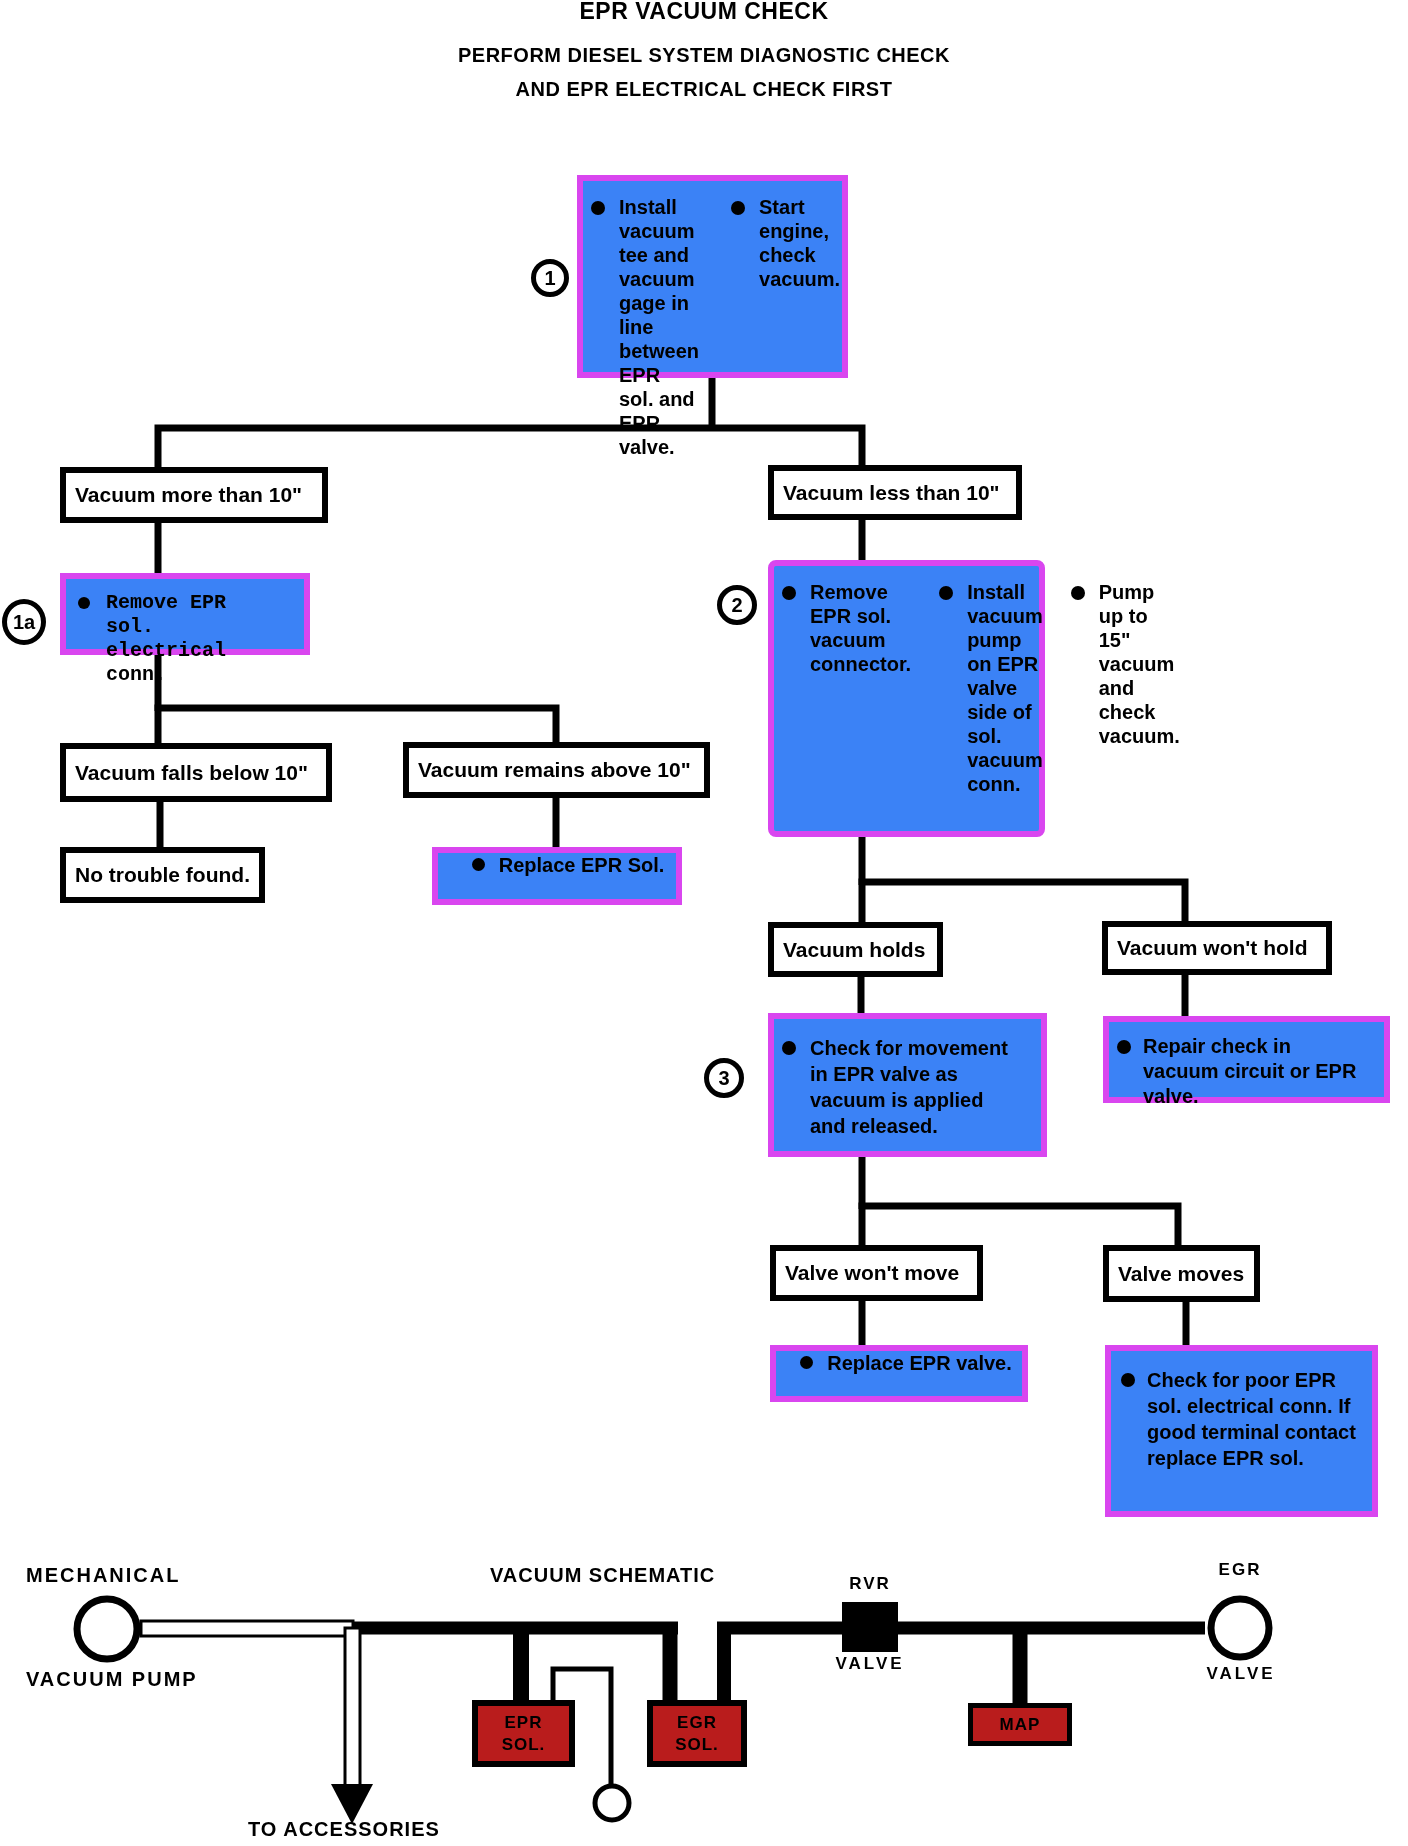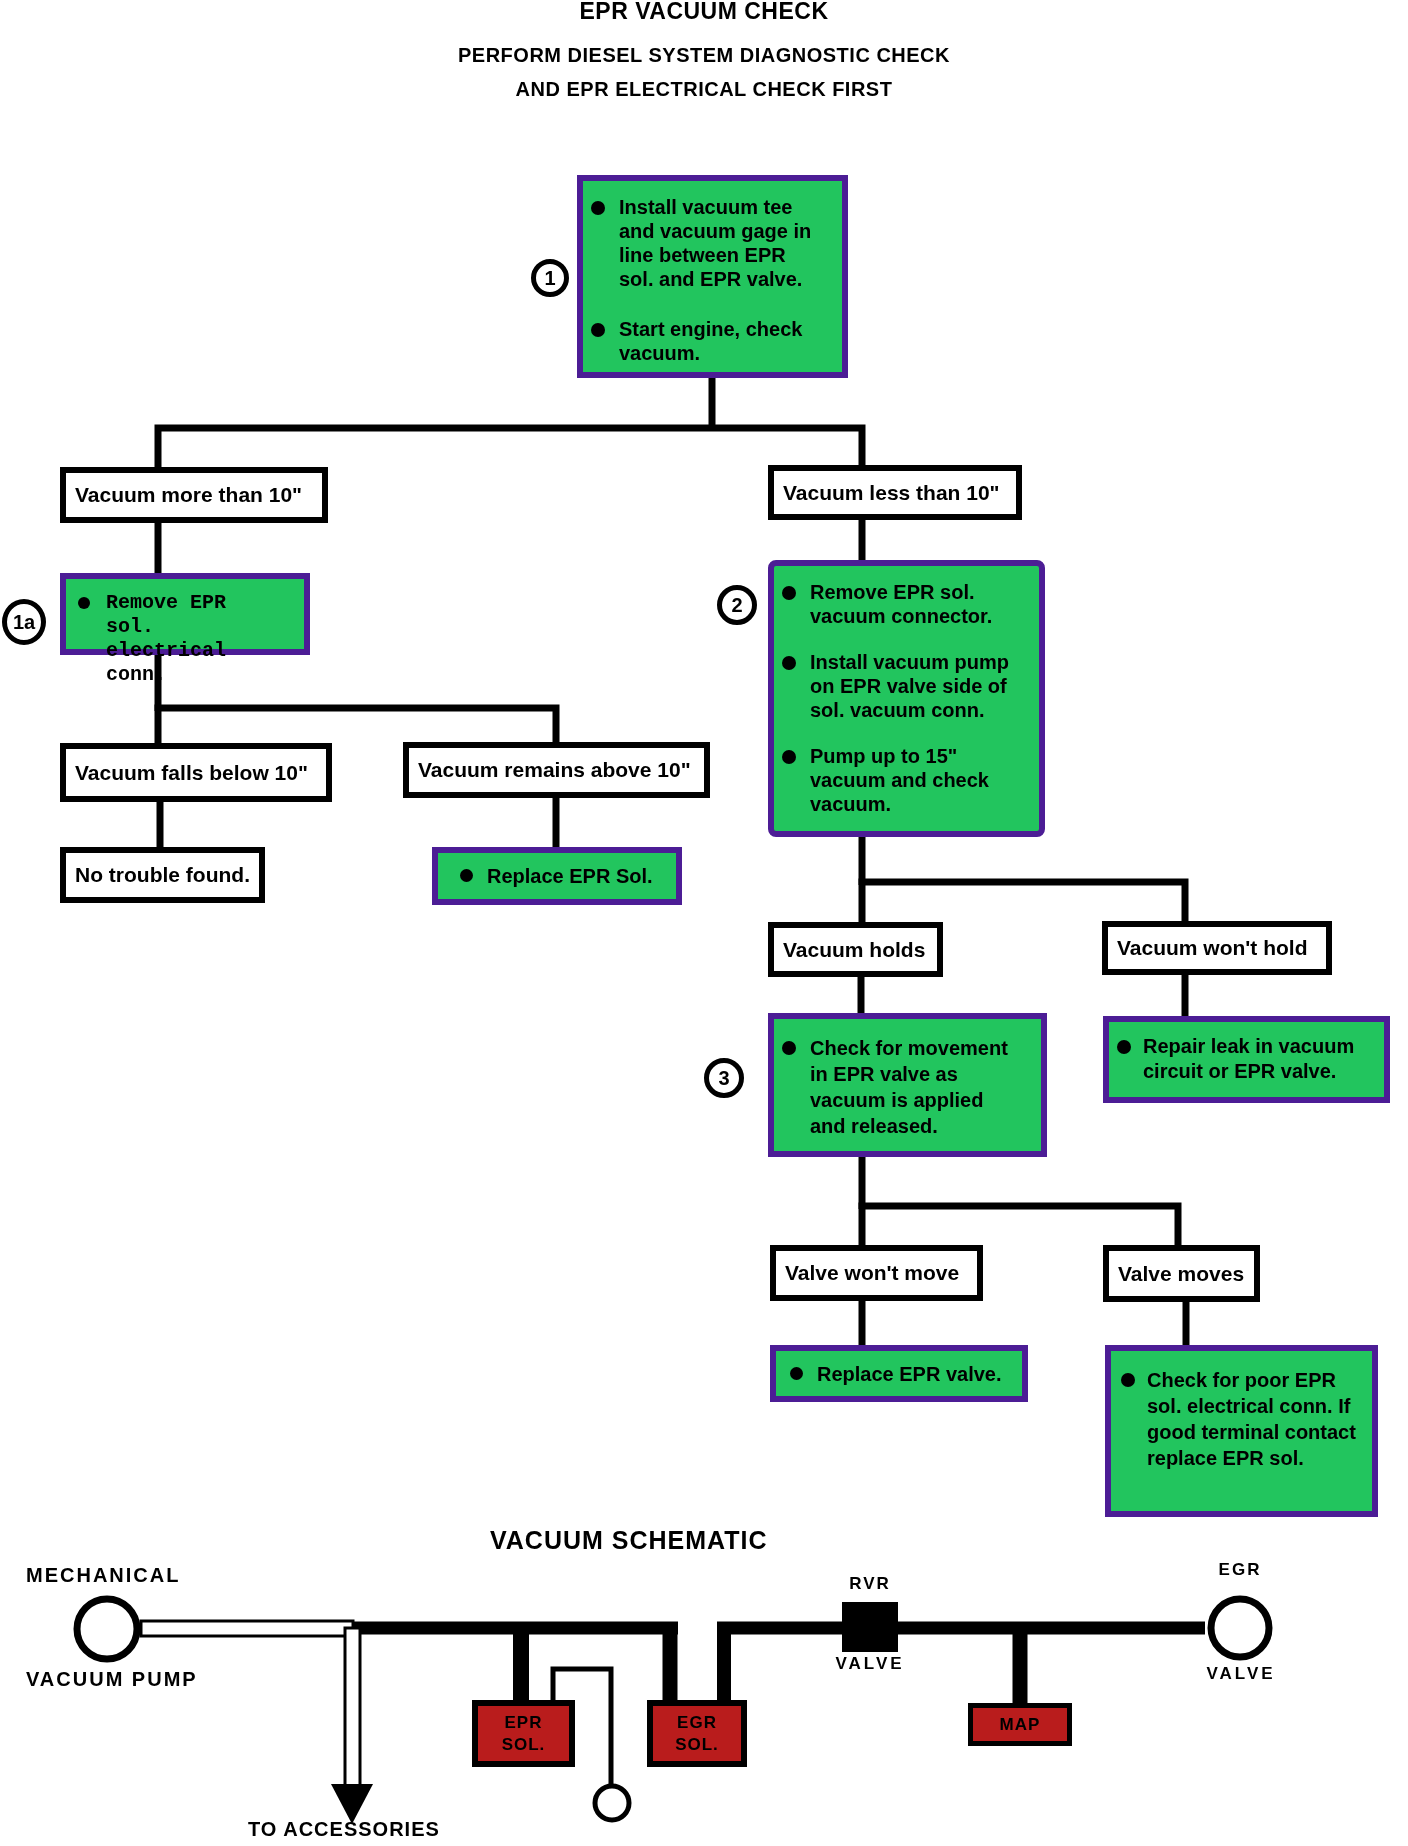--- a/index.html
+++ b/index.html
@@ -4,22 +4,22 @@
 <style>
   html,body{margin:0;padding:0;background:#fff;}
   .page{
     position:relative;width:1408px;height:1846px;background:#fff;
     font-family:"Liberation Sans","DejaVu Sans",sans-serif;
     font-weight:bold;color:#000;overflow:hidden;
   }
   .wires{position:absolute;left:0;top:0;}
   .hdr{position:absolute;left:0;width:1408px;text-align:center;letter-spacing:.5px;}
   .fbox{
-    position:absolute;background:#22c55e;border:6px solid #4c1d95;box-sizing:border-box;
-    display:flex;flex-direction:column;
+    position:absolute;background:#3b82f6;border:6px solid #d946ef;box-sizing:border-box;
+    display:flex;flex-direction:row;
   }
   .lbox{
     position:absolute;background:#fff;border:6px solid #000;box-sizing:border-box;
     display:flex;align-items:center;padding-left:9px;font-size:21px;white-space:nowrap;
   }
   .bullet-row{display:flex;align-items:flex-start;}
   .dot{
     flex:0 0 auto;width:14px;height:14px;border-radius:50%;background:#000;
     margin:6px 14px 0 6px;
   }
@@ -163,21 +163,21 @@
   <div class="fbox" style="left:768px;top:1013px;width:279px;height:144px;padding:16px 2px 0 2px;">
     <div class="bullet-row">
       <span class="dot"></span>
       <span class="btext" style="max-width:205px;line-height:26px;">Check for movement in EPR valve as vacuum is applied and released.</span>
     </div>
   </div>
 
   <div class="fbox" style="left:1103px;top:1016px;width:287px;height:87px;padding:12px 2px 0 2px;">
     <div class="bullet-row">
       <span class="dot" style="margin:6px 12px 0 6px;"></span>
-      <span class="btext" style="max-width:215px;line-height:25px;">Repair leak in vacuum circuit or EPR valve.</span>
+      <span class="btext" style="max-width:215px;line-height:25px;">Repair check in vacuum circuit or EPR valve.</span>
     </div>
   </div>
 
   <div class="lbox" style="left:770px;top:1245px;width:213px;height:56px;text-align:center;">
       <span>Valve won't move</span>
     </div>
   <div class="lbox" style="left:1103px;top:1245px;width:157px;height:57px;">
       <span>Valve moves</span>
     </div>
 
@@ -188,21 +188,21 @@
     </div>
   </div>
 
   <div class="fbox" style="left:1105px;top:1345px;width:273px;height:172px;padding:16px 2px 12px 2px;">
     <div class="bullet-row">
       <span class="dot" style="margin:6px 12px 0 8px;"></span>
       <span class="btext" style="max-width:210px;line-height:26px;">Check for poor EPR sol. electrical conn. If good terminal contact replace EPR sol.</span>
     </div>
   </div>
 
-  <div class="schlabel" style="left:490px;top:1526px;width:248px;font-size:25px;letter-spacing:1px;">VACUUM SCHEMATIC</div>
+  <div class="schlabel" style="left:490px;top:1564px;width:248px;font-size:20px;letter-spacing:1px;">VACUUM SCHEMATIC</div>
   <div class="schlabel" style="left:26px;top:1564px;font-size:20px;letter-spacing:2px;">MECHANICAL</div>
   <div class="schlabel" style="left:26px;top:1668px;font-size:20px;letter-spacing:2px;">VACUUM PUMP</div>
   <div class="schlabel" style="left:248px;top:1818px;font-size:20px;letter-spacing:1px;">TO ACCESSORIES</div>
   <div class="schlabel" style="left:838px;top:1574px;width:64px;text-align:center;font-size:17px;letter-spacing:2px;">RVR</div>
   <div class="schlabel" style="left:824px;top:1654px;width:92px;text-align:center;font-size:17px;letter-spacing:3px;">VALVE</div>
   <div class="schlabel" style="left:1206px;top:1560px;width:68px;text-align:center;font-size:17px;letter-spacing:2px;">EGR</div>
   <div class="schlabel" style="left:1194px;top:1664px;width:94px;text-align:center;font-size:17px;letter-spacing:3px;">VALVE</div>
 
   <div class="sbox" style="left:472px;top:1700px;width:103px;height:67px;">
     <span>EPR</span>

